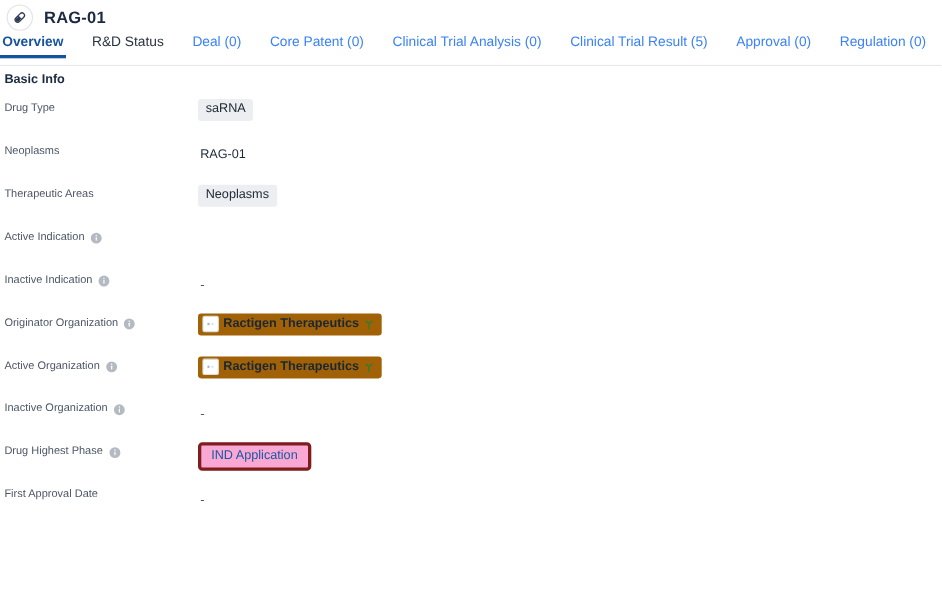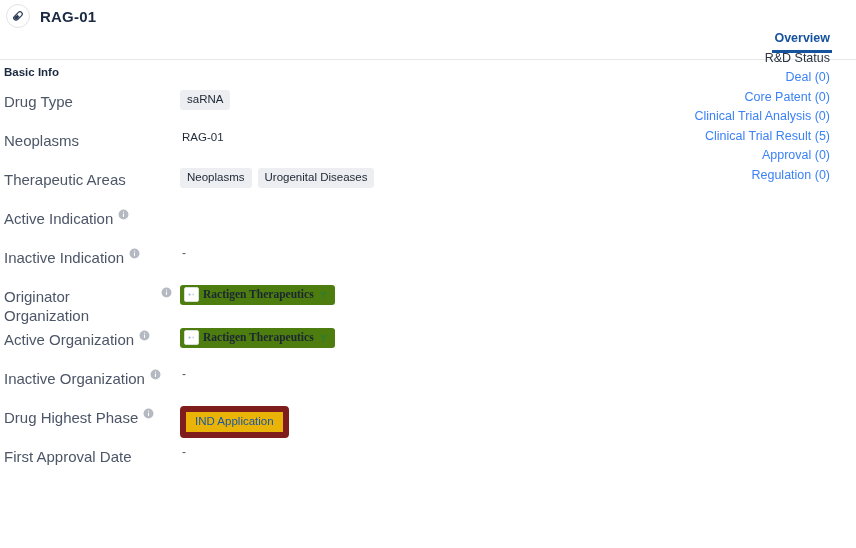--- a/index.html
+++ b/index.html
@@ -43,26 +43,25 @@
     letter-spacing: 0.2px;
     color: #1b2a41;
     margin-left: 10px;
     line-height: 1;
   }
 
   
   .tab-bar {
     position: relative;
     display: flex;
-    align-items: flex-end;
+    align-items: flex-start;
     height: 28px;
     padding: 0;
     border-bottom: 1px solid #e6e8eb;
     box-sizing: border-box;
-    flex-direction: column;
   }
   .tab {
     font-size: 12.5px;
     color: #3b82f6;
     padding: 0 0 7px 0;
     margin-right: 26px;
     line-height: 1;
     white-space: nowrap;
     cursor: pointer;
     position: relative;
@@ -99,31 +98,31 @@
   .field-row {
     display: flex;
     align-items: flex-start;
     min-height: 39px;
   }
   .field-label {
     width: 180px;
     flex: 0 0 180px;
     box-sizing: border-box;
     padding: 4px 8px 0 4px;
-    font-size: 15px;
+    font-size: 10px;
     color: #4c5667;
     display: flex;
-    align-items: flex-start;
+    align-items: flex-end;
     line-height: 1.3;
   }
   .field-value {
     flex: 1 1 auto;
     padding-top: 2px;
     display: flex;
-    align-items: flex-start;
+    align-items: flex-end;
     flex-wrap: wrap;
     gap: 6px;
     font-size: 11.5px;
     color: #1f2a37;
     min-height: 20px;
   }
 
   .info-icon {
     display: inline-flex;
     margin-left: 5px;
@@ -155,30 +154,29 @@
     color: #222b38;
     line-height: 1.15;
     white-space: nowrap;
     cursor: pointer;
   }
 
   
   .org-chip {
     display: inline-flex;
     align-items: center;
-    background: #4d7c0f;
+    background: #a16207;
     border-radius: 3px;
     padding: 2px 6px 3px 4px;
     font-size: 11.5px;
     color: #1f2a37;
     line-height: 1.15;
     white-space: nowrap;
     cursor: pointer;
     gap: 4px;
-    font-family: Liberation Serif, serif;
   }
   .org-logo {
     width: 13px;
     height: 13px;
     border: 1px solid #d8e0d5;
     border-radius: 2px;
     background: #ffffff;
     display: inline-flex;
     align-items: center;
     justify-content: center;
@@ -186,29 +184,29 @@
   }
   .org-logo svg { display: block; }
   .org-name { font-weight: bold; color: #1b2733; }
   .org-flag { display: inline-flex; flex: 0 0 auto; }
   .org-flag svg { display: block; }
 
   
   .phase-chip {
     display: inline-flex;
     align-items: center;
-    border: 6px solid #7f1d1d;
+    border: 3px solid #7f1d1d;
     border-radius: 4px;
     padding: 3px 9px 4px 9px;
     font-size: 11.5px;
     color: #1b57a5;
     line-height: 1.15;
     white-space: nowrap;
     cursor: pointer;
-    background: #eab308;
+    background: #f9a8d4;
   }
 </style>
 </head>
 <body>
 
 <div class="page-header">
   <div class="drug-avatar">
     <svg width="14" height="14" viewBox="0 0 16 16" aria-hidden="true">
       <g transform="rotate(-45 8 8)">
         <rect x="2.2" y="5.4" width="11.6" height="5.2" rx="2.6" ry="2.6" fill="none" stroke="#2b3a55" stroke-width="1.3"></rect>
@@ -254,21 +252,20 @@
   </div>
 
 
 
   <div class="field-row">
     <div class="field-label">
       <span>Therapeutic Areas</span>
     </div>
     <div class="field-value">
       <span class="tag">Neoplasms</span>
-      <span class="tag">Urogenital Diseases</span>
     </div>
   </div>
 
   <div class="field-row">
     <div class="field-label">
       <span>Active Indication</span>
       <span class="info-icon">
         <svg width="11" height="11" viewBox="0 0 16 16" aria-hidden="true">
           <circle cx="8" cy="8" r="7.2" fill="#b4b9c2"></circle>
           <rect x="7.2" y="6.5" width="1.6" height="5" rx="0.6" fill="#ffffff"></rect>

